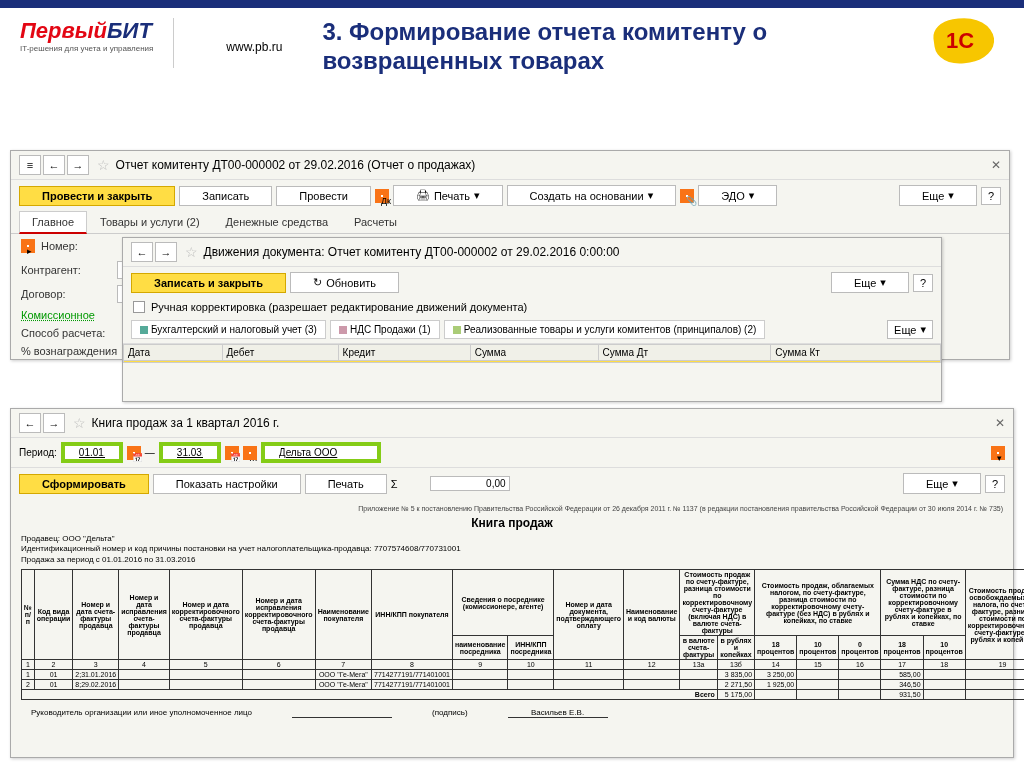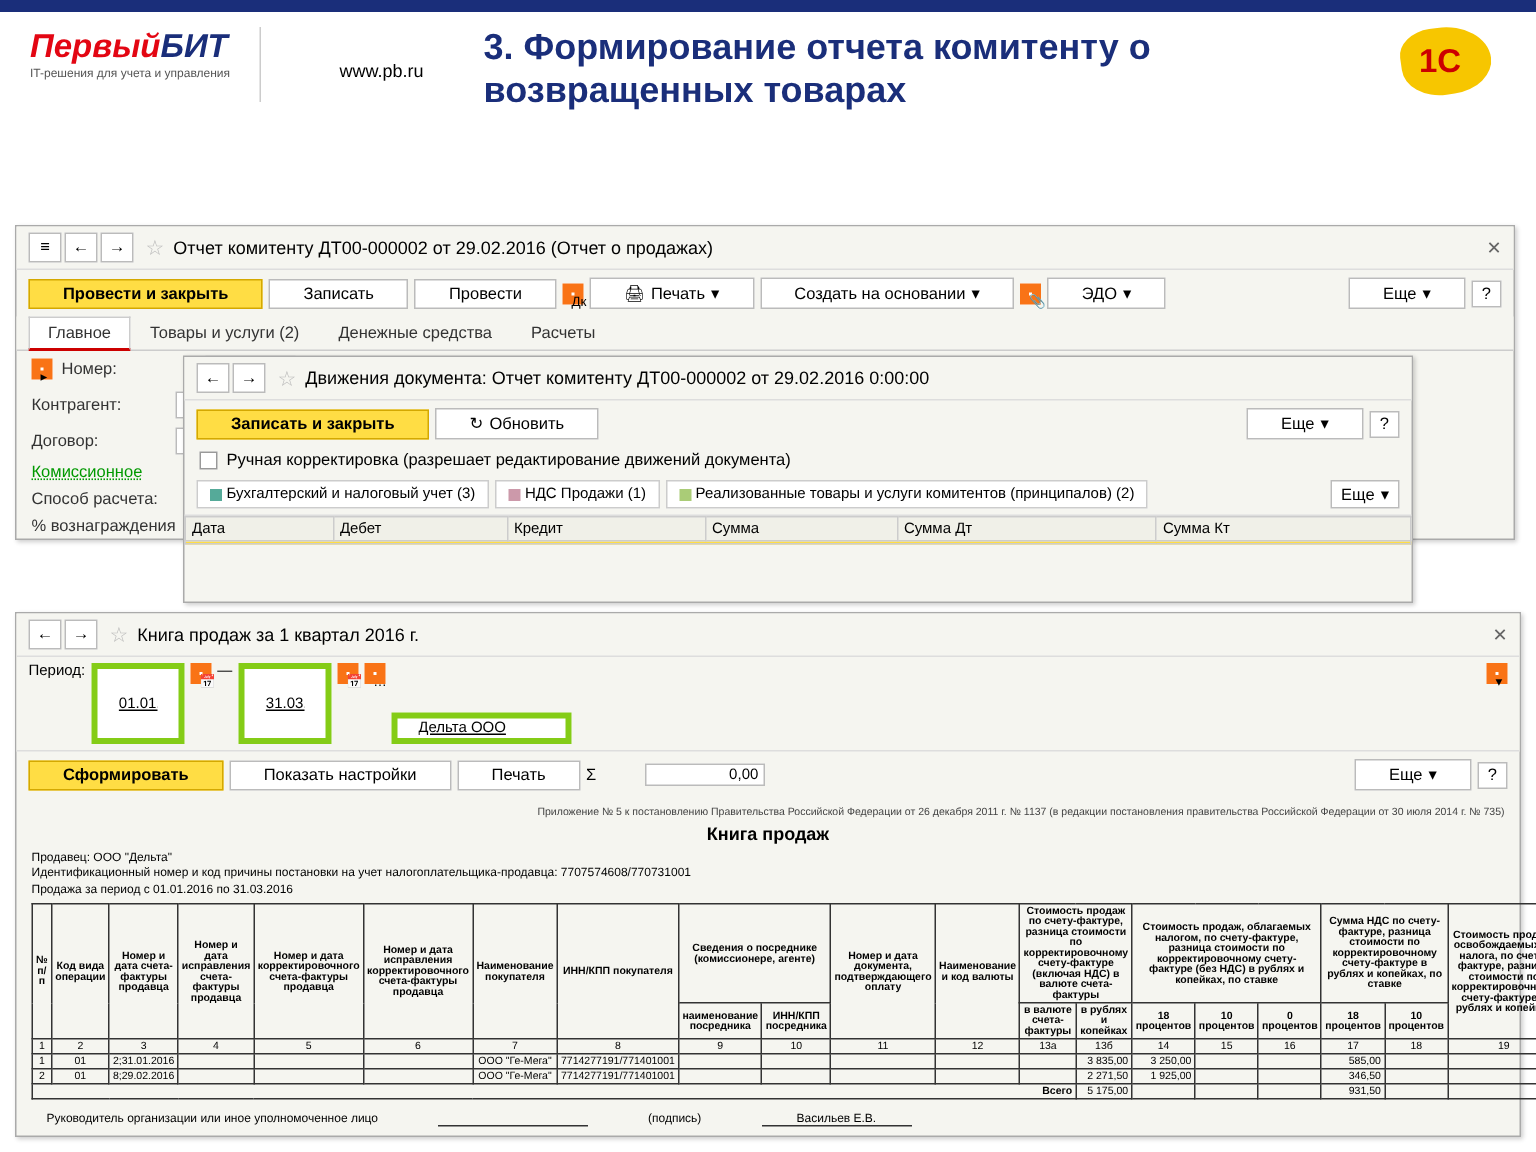--- a/index.html
+++ b/index.html
@@ -44,21 +44,21 @@
 .report { padding: 6px 10px; font-size: 9px; }
 .report-title { text-align: center; font-weight: bold; font-size: 12px; margin: 4px 0; }
 .report-note { text-align: right; font-size: 7px; color: #444; }
 .report-info { font-size: 8px; margin: 4px 0; line-height: 1.3; }
 .rtable { width: 100%; border-collapse: collapse; font-size: 7px; }
 .rtable th, .rtable td { border: 1px solid #333; padding: 1px 2px; text-align: center; vertical-align: middle; }
 .rtable td.num { text-align: right; }
 .chk { width: 12px; height: 12px; border: 1px solid #999; display: inline-block; background:#fff; }
 .spacer { flex: 1; }
 .icon-dot { width: 14px; height: 14px; display: inline-block; border: 6px solid #f97316; background: #fff; font-size: 9px; text-align: center; line-height: 12px; }
-.period-row { display:flex; gap:4px; padding:4px 8px; font-size:10px; background:#f5f5f0; border-bottom:1px solid #ddd;}
+.period-row { display:flex; align-items:center; gap:4px; padding:4px 8px; font-size:10px; background:#f5f5f0; border-bottom:1px solid #ddd;}
 .period-row input { border:4px solid #84cc16; padding:1px 14px; font-size:10px; width:62px;text-decoration:underline;}
 .sign-row { display:flex; gap:40px; font-size:8px; padding:2px 10px; }
 .sign-row span { border-bottom: 1px solid #333; min-width:100px; text-align:center;}
 </style>
 </head>
 <body>
 
 <div class="topbar"></div>
 <div class="header">
   <div class="logo-bit">
@@ -185,21 +185,21 @@
     <span>Книга продаж за 1 квартал 2016 г.</span>
     <span class="close-x">✕</span>
   </div>
   <div class="period-row">
     <span>Период:</span>
     <input value="01.01.2016" style="">
     <span class="icon-dot">📅</span> —
     <input value="31.03.2016" style="">
     <span class="icon-dot">📅</span>
     <span class="icon-dot">…</span>
-    <input style="width: 120px; margin-top: 33px;" value="Дельта ООО">
+    <input style="width: 120px;" value="Дельта ООО">
     <div class="spacer"></div>
     <span class="icon-dot">▾</span>
   </div>
   <div class="toolbar">
     <button class="btn btn-yellow">Сформировать</button>
     <button class="btn">Показать настройки</button>
     <button class="btn">Печать</button>
     <span style="font-size:11px;">Σ</span>
     <input style="width: 80px; border: 1px solid rgb(187, 187, 187); padding: 1px 3px; font-size: 10px; text-align: right; margin-left: 28px;" value="0,00">
     <div class="spacer"></div>

